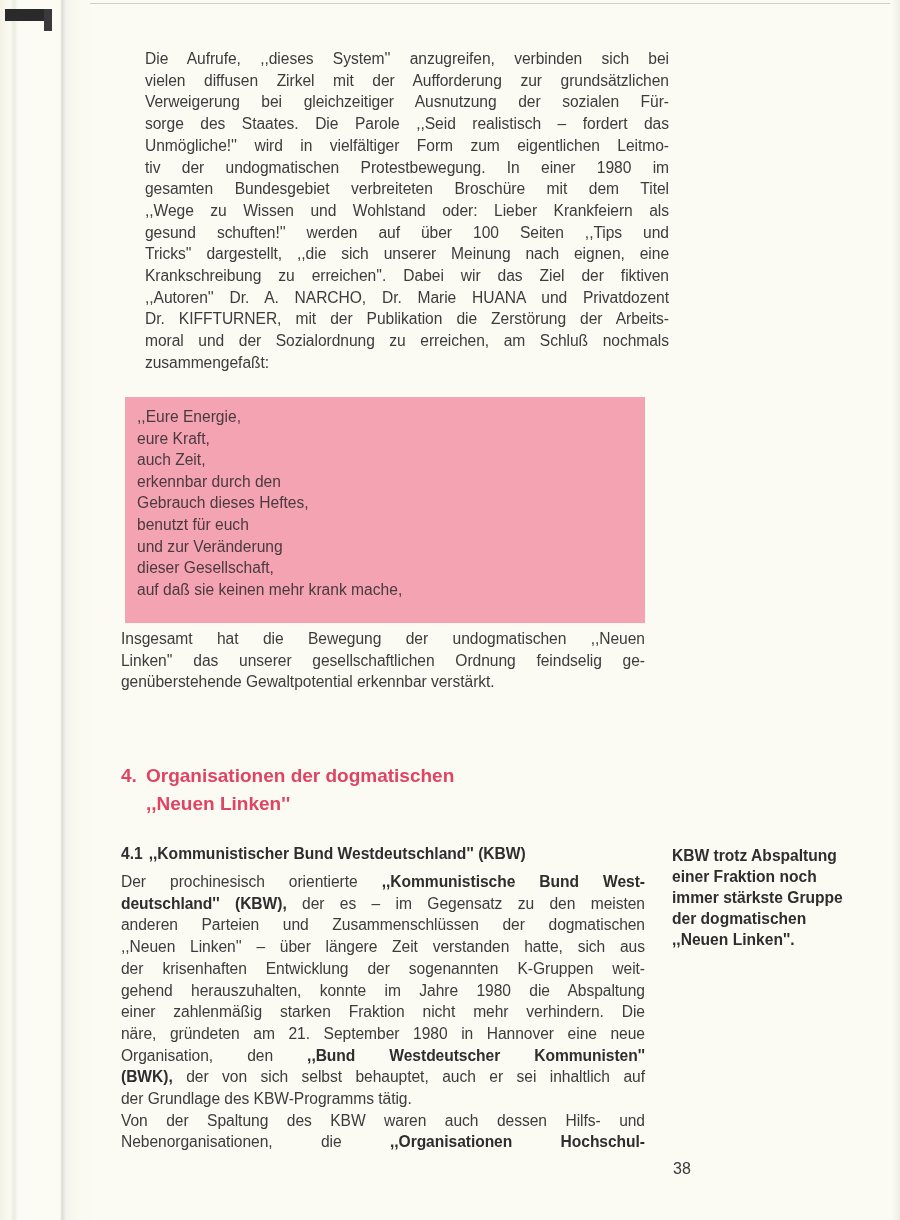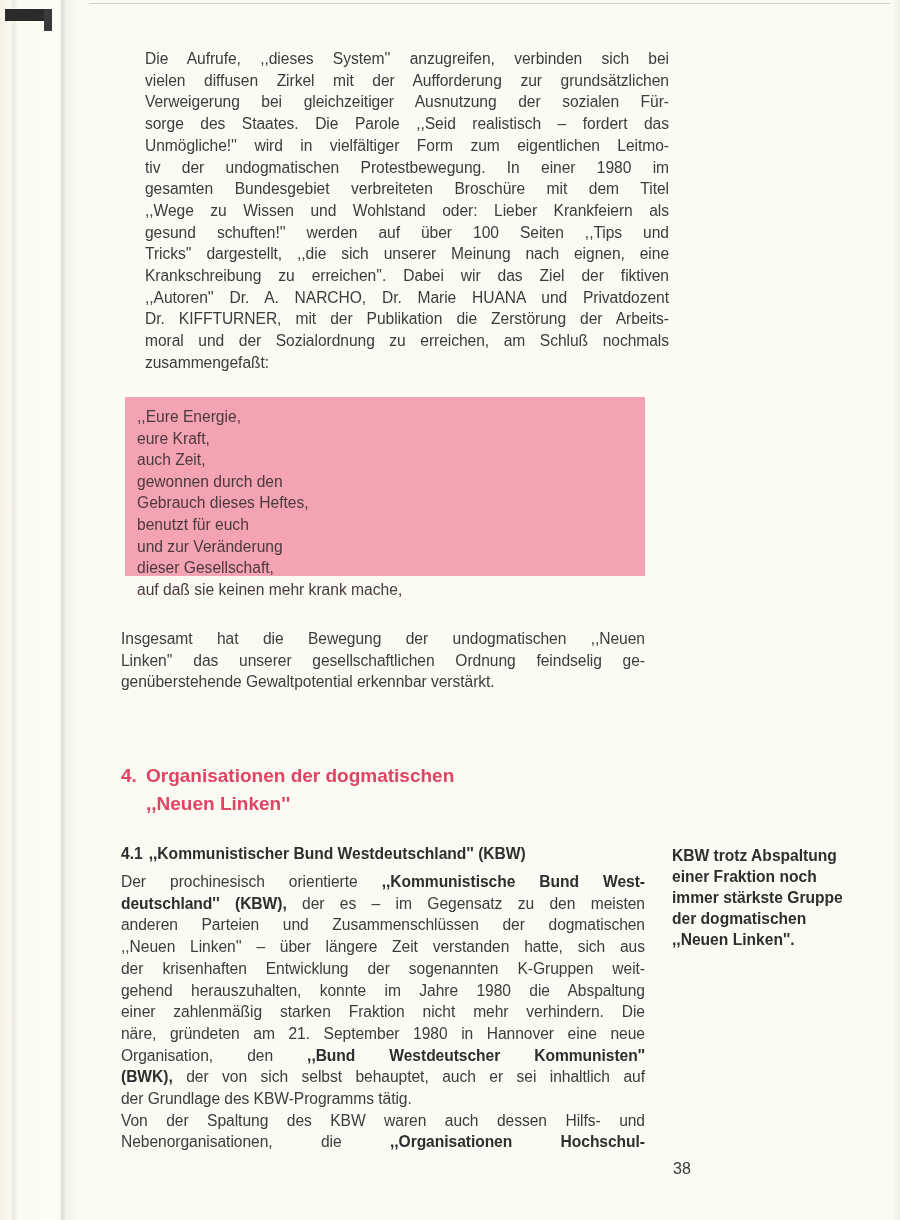--- a/index.html
+++ b/index.html
@@ -41,21 +41,21 @@
       color: #3c3c3c;
       letter-spacing: -0.05px;
     }
     .body-text .line { display: block; white-space: nowrap; text-align-last: justify; }
     .body-text .line.last { text-align-last: left; }
     .body-text .line span { display: inline; }
 
     #para1 { top: 48px; margin-left: 24px; }
 
     .quote-box {
-      position: absolute; left: 125px; top: 397px; width: 520px; height: 179px;
+      position: absolute; left: 125px; top: 397px; width: 520px; height: 226px;
       background: #f4a3b3;
       padding: 9px 0 0 12px;
     }
     .quote-box .qline {
       display: block; font-size: 15.6px; line-height: 21.6px;
       color: #4a3a3e; white-space: nowrap;
     }
 
     #para2 { top: 628px; }
 
@@ -114,21 +114,21 @@
   <span class="line">,,Autoren'' Dr. A. NARCHO, Dr. Marie HUANA und Privatdozent</span>
   <span class="line">Dr. KIFFTURNER, mit der Publikation die Zerstörung der Arbeits-</span>
   <span class="line">moral und der Sozialordnung zu erreichen, am Schluß nochmals</span>
   <span class="line last">zusammengefaßt:</span>
 </div>
 
 <div class="quote-box">
   <span class="qline">,,Eure Energie,</span>
   <span class="qline">eure Kraft,</span>
   <span class="qline">auch Zeit,</span>
-  <span class="qline">gewonnen durch den</span>
+  <span class="qline">erkennbar durch den</span>
   <span class="qline">Gebrauch dieses Heftes,</span>
   <span class="qline">benutzt für euch</span>
   <span class="qline">und zur Veränderung</span>
   <span class="qline">dieser Gesellschaft,</span>
   <span class="qline">auf daß sie keinen mehr krank mache,</span>
 </div>
 
 <div id="para2" class="body-text">
   <span class="line">Insgesamt hat die Bewegung der undogmatischen ,,Neuen</span>
   <span class="line">Linken'' das unserer gesellschaftlichen Ordnung feindselig ge-</span>

